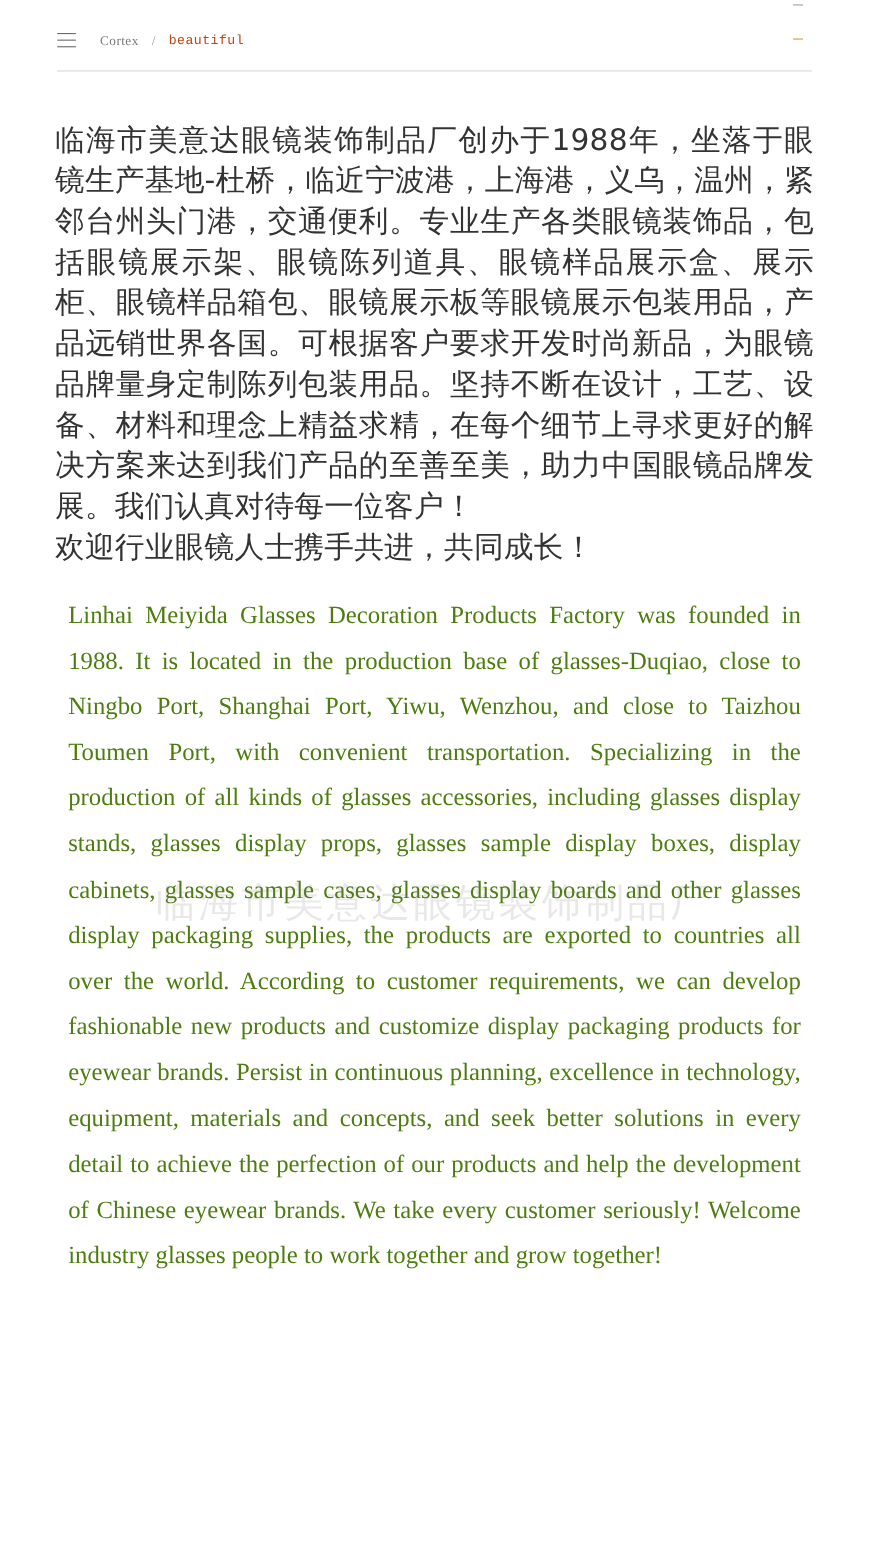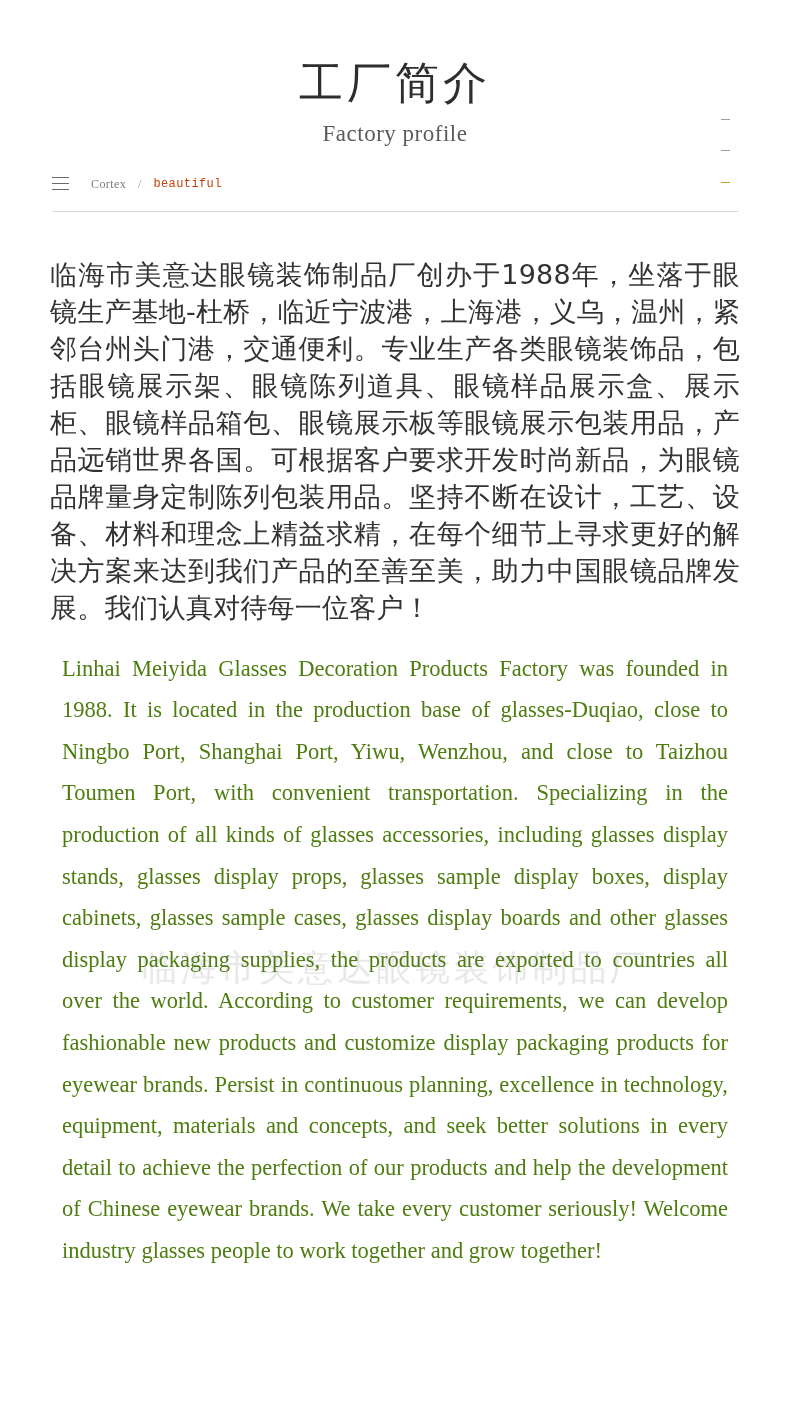--- a/index.html
+++ b/index.html
@@ -154,24 +154,20 @@
     pointer-events: none;
     white-space: nowrap;
     z-index: 5;
   }
 </style>
 </head>
 <body>
 
 <div class="page">
 
-  <div class="header">
-    <h1 class="title-cn">工厂简介</h1>
-    <div class="title-en">Factory profile</div>
-  </div>
 
   <div class="crumb-wrap">
 
     <div class="side-marks">
       <span></span>
       <span></span>
       <span class="accent"></span>
     </div>
 
     <div class="crumb-row">
@@ -182,20 +178,21 @@
       </span>
       <a class="crumb-link" href="#">Cortex</a>
       <span class="crumb-sep">/</span>
       <span class="crumb-current">beautiful</span>
     </div>
   </div>
 
   <div class="content">
     <p class="para-cn">
       <span>临海市美意达眼镜装饰制品厂创办于1988年，坐落于眼镜生产基地-杜桥，临近宁波港，上海港，义乌，温州，紧邻台州头门港，交通便利。专业生产各类眼镜装饰品，包括眼镜展示架、眼镜陈列道具、眼镜样品展示盒、展示柜、眼镜样品箱包、眼镜展示板等眼镜展示包装用品，产品远销世界各国。可根据客户要求开发时尚新品，为眼镜品牌量身定制陈列包装用品。坚持不断在设计，工艺、设备、材料和理念上精益求精，在每个细节上寻求更好的解决方案来达到我们产品的至善至美，助力中国眼镜品牌发展。我们认真对待每一位客户！</span>
+      <span class="l2">欢迎行业眼镜人士携手共进，共同成长！</span>
     </p>
 
     <div class="watermark">临海市美意达眼镜装饰制品厂</div>
 
     <p class="para-en">Linhai Meiyida Glasses Decoration Products Factory was founded in 1988. It is located in the production base of glasses-Duqiao, close to Ningbo Port, Shanghai Port, Yiwu, Wenzhou, and close to Taizhou Toumen Port, with convenient transportation. Specializing in the production of all kinds of glasses accessories, including glasses display stands, glasses display props, glasses sample display boxes, display cabinets, glasses sample cases, glasses display boards and other glasses display packaging supplies, the products are exported to countries all over the world. According to customer requirements, we can develop fashionable new products and customize display packaging products for eyewear brands. Persist in continuous planning, excellence in technology, equipment, materials and concepts, and seek better solutions in every detail to achieve the perfection of our products and help the development of Chinese eyewear brands. We take every customer seriously! Welcome industry glasses people to work together and grow together!</p>
   </div>
 
 </div>
 
 </body></html>

